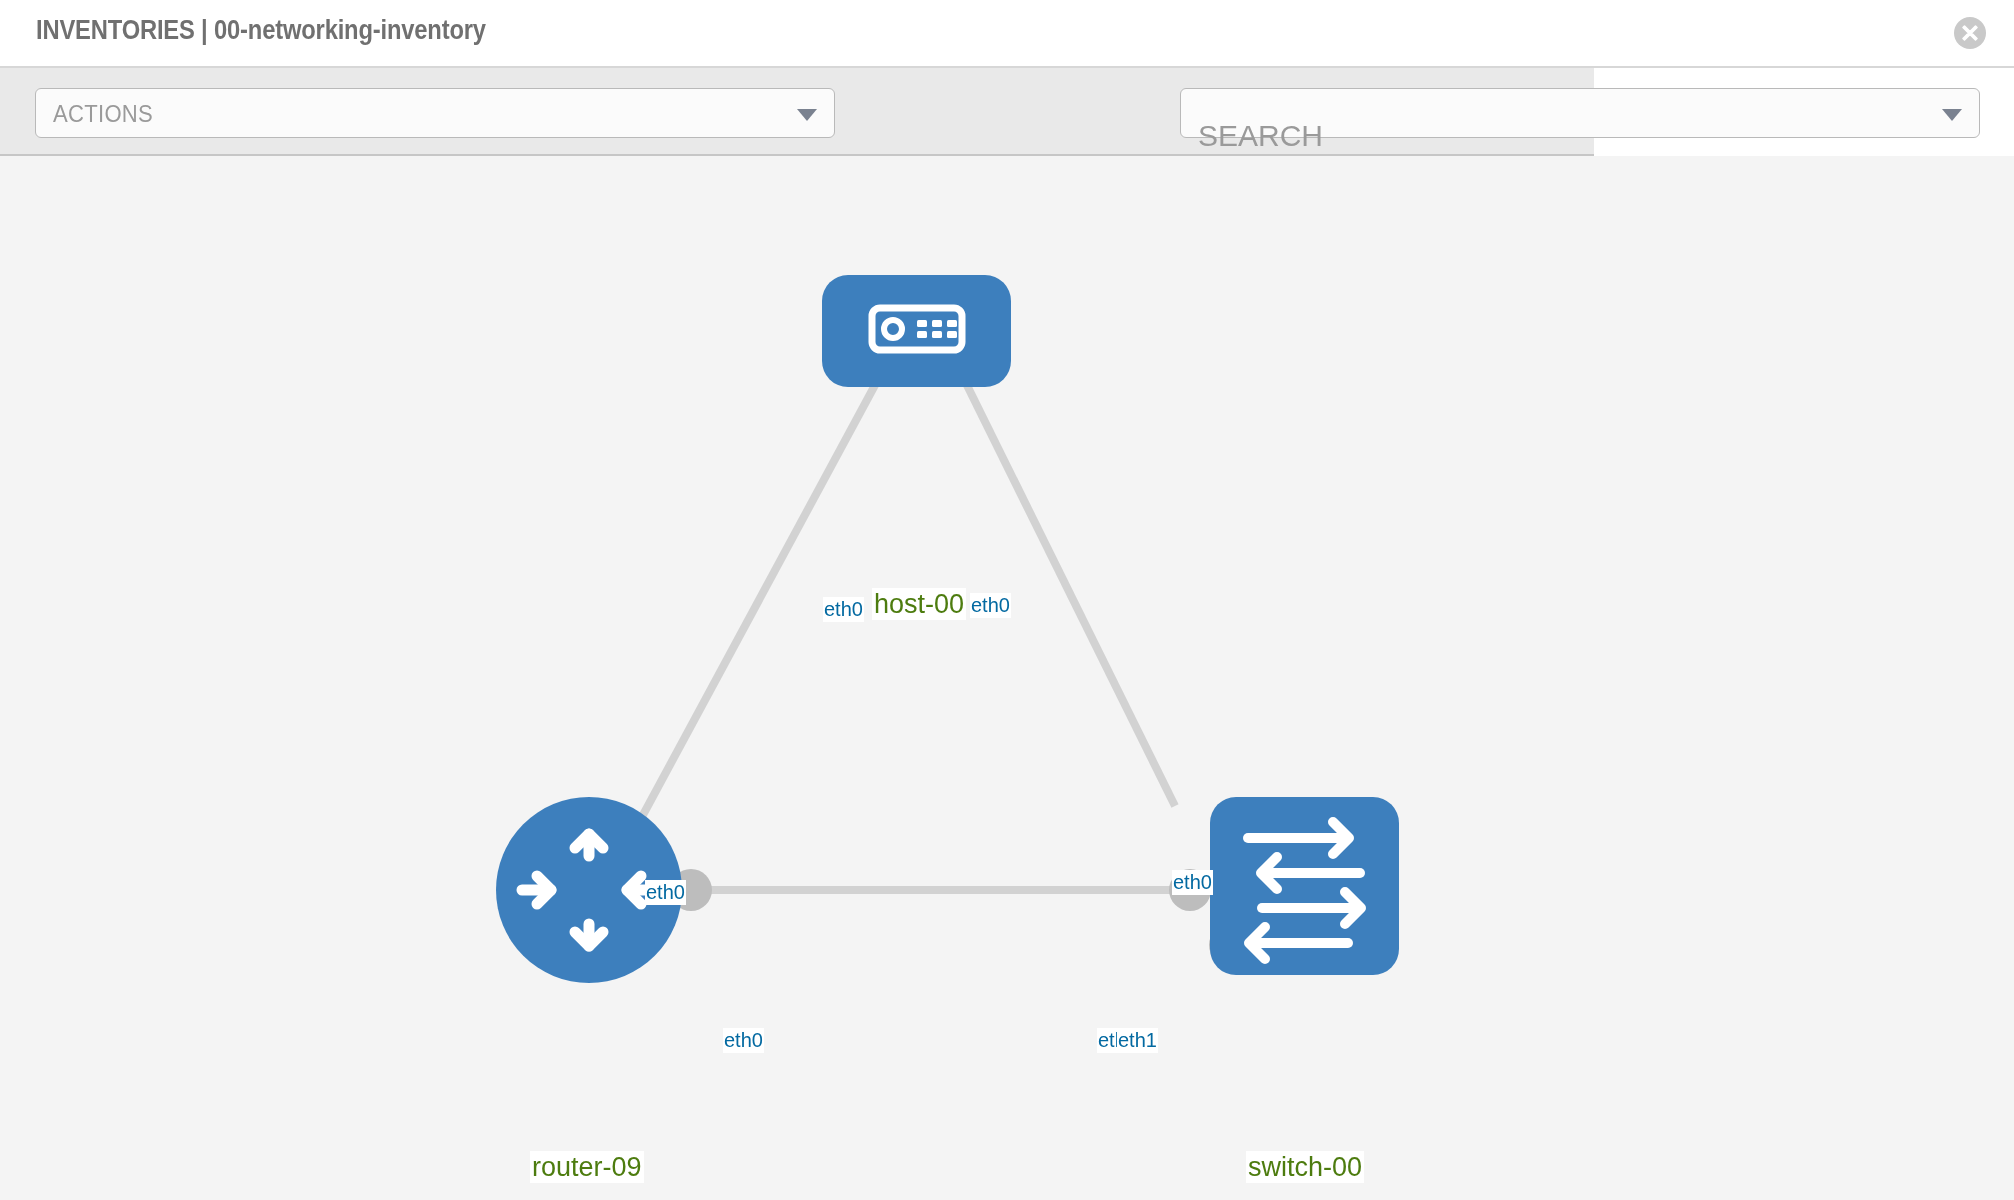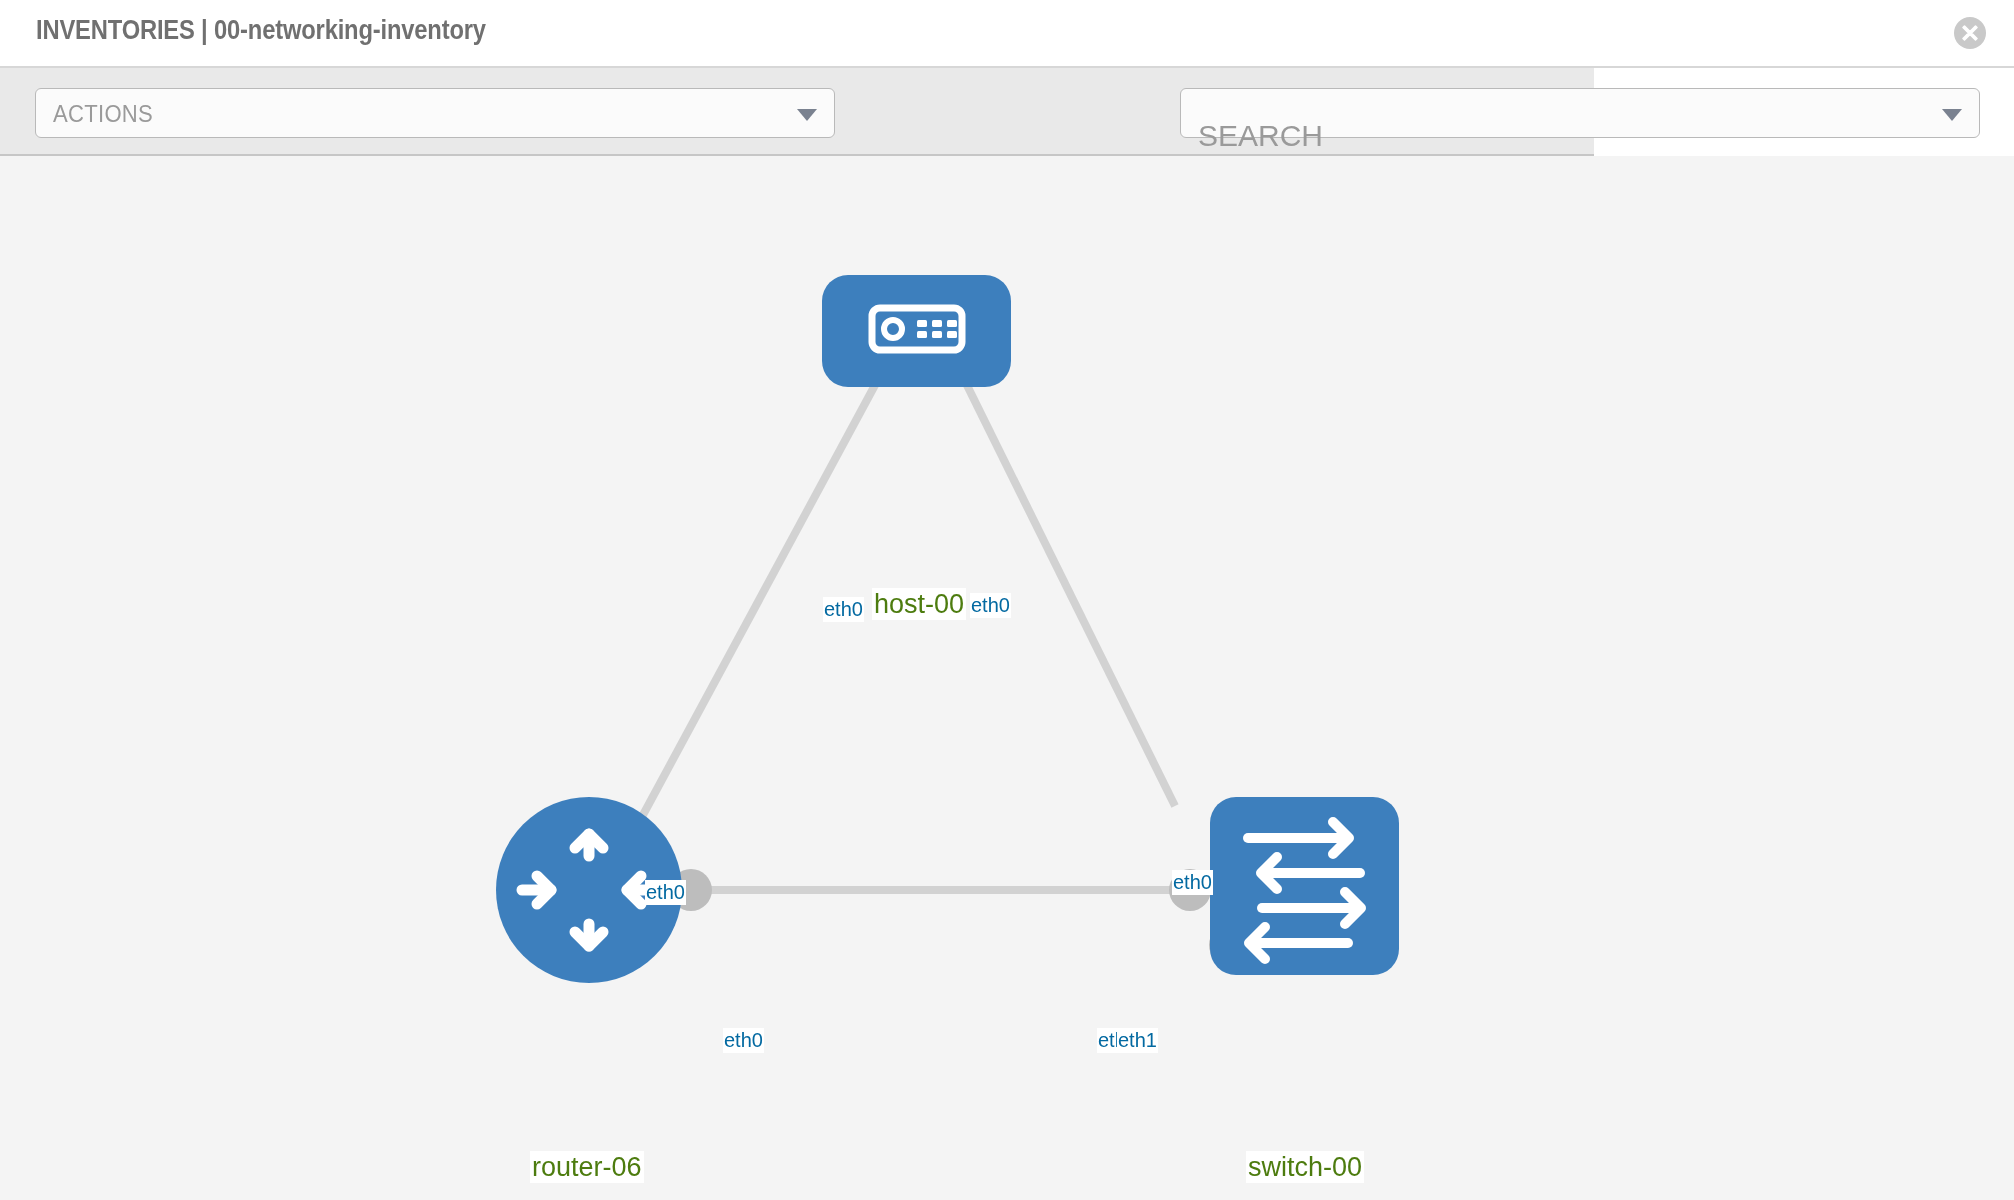--- a/index.html
+++ b/index.html
@@ -288,16 +288,16 @@
 
   <div class="edge-label" style="left:823px; top:441px;">eth0</div>
   <div class="edge-label" style="left:970px; top:437px;">eth0</div>
   <div class="edge-label" style="left:645px; top:724px;">eth0</div>
   <div class="edge-label" style="left:1172px; top:714px;">eth0</div>
   <div class="edge-label" style="left:723px; top:872px;">eth0</div>
   <div class="edge-label" style="left:1097px; top:872px;">eth0</div>
   <div class="edge-label" style="left:1117px; top:872px;">eth1</div>
 
   <div class="node-label" style="left:872px; top:432px;">host-00</div>
-  <div class="node-label" style="left:530px; top:995px;">router-06</div>
+  <div class="node-label" style="left:530px; top:995px;">router-09</div>
   <div class="node-label" style="left:1246px; top:995px;text-align:right;">switch-00</div>
 
 </div>
 
 </body></html>

